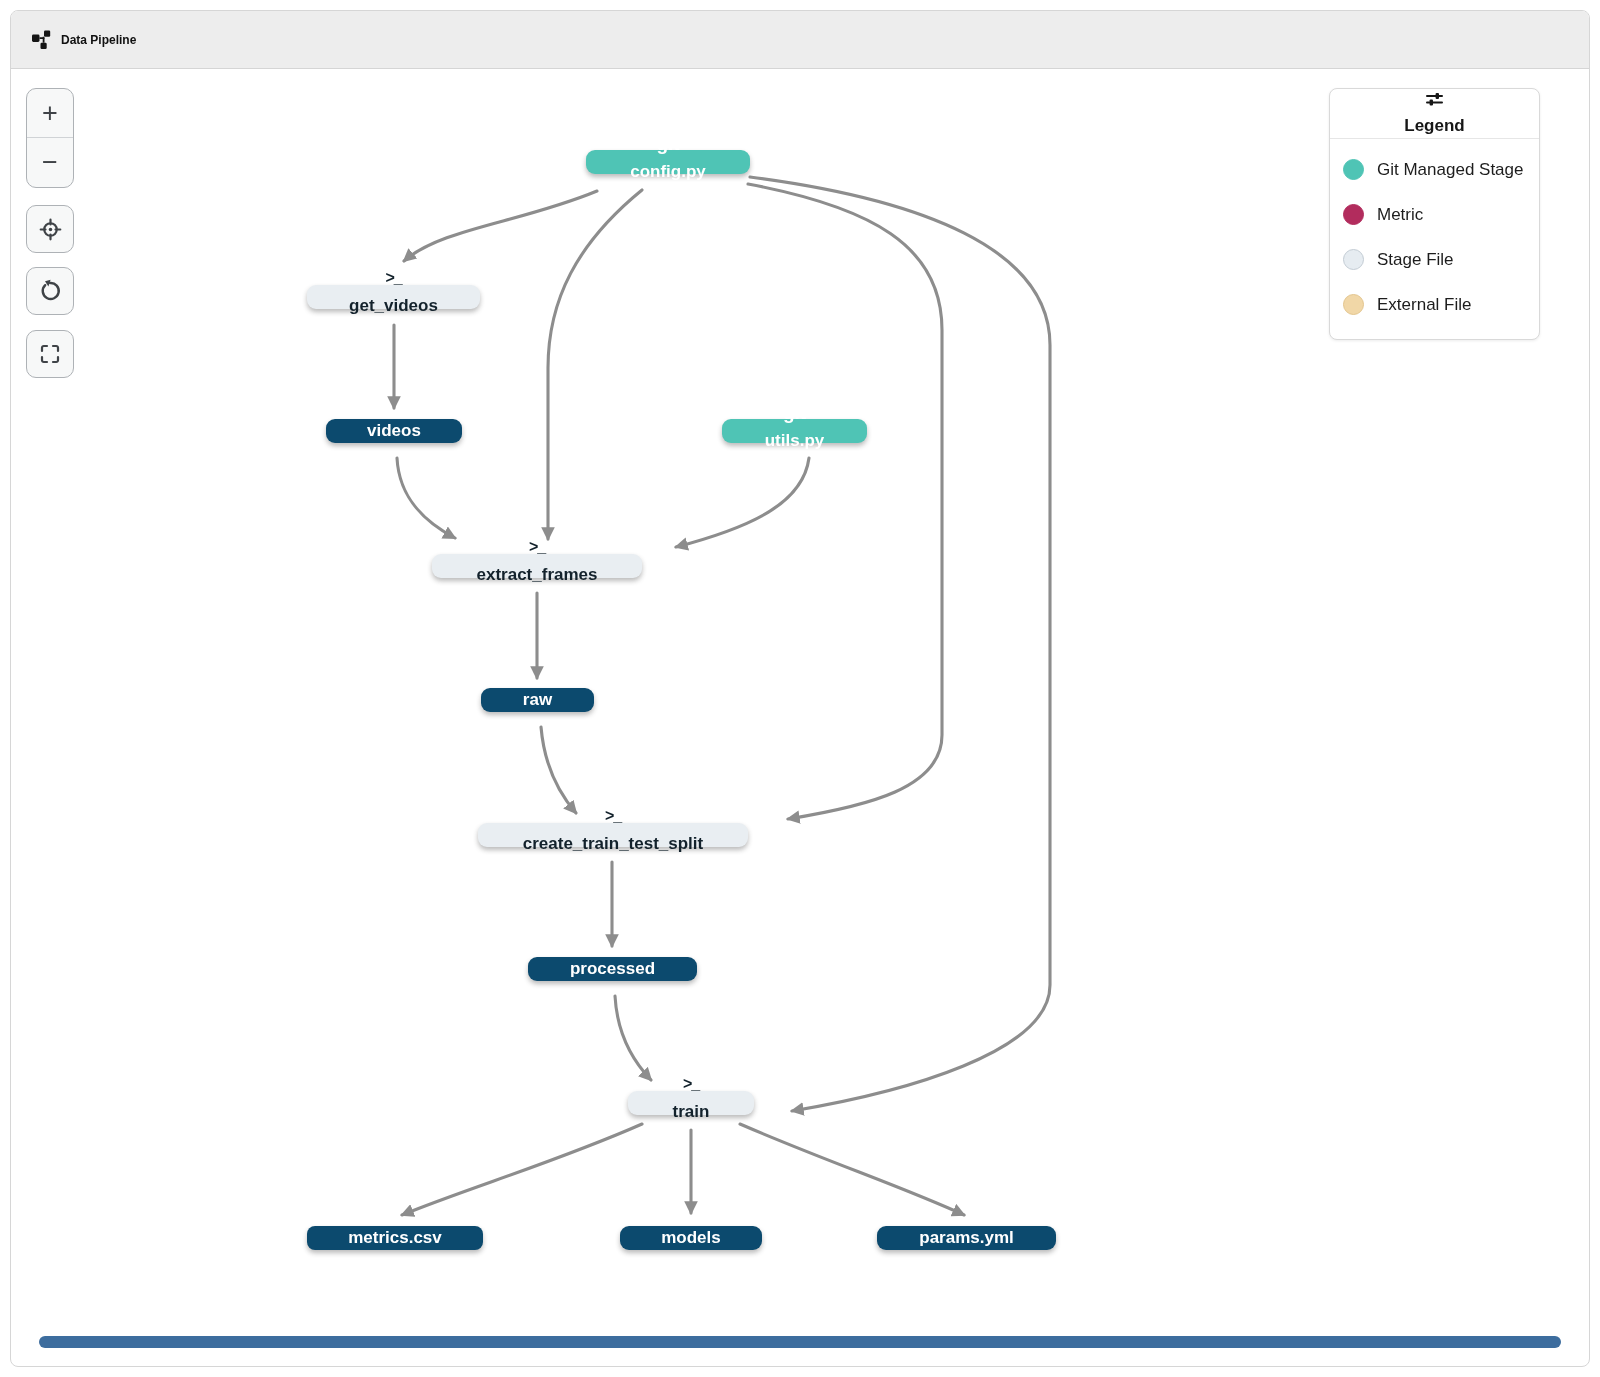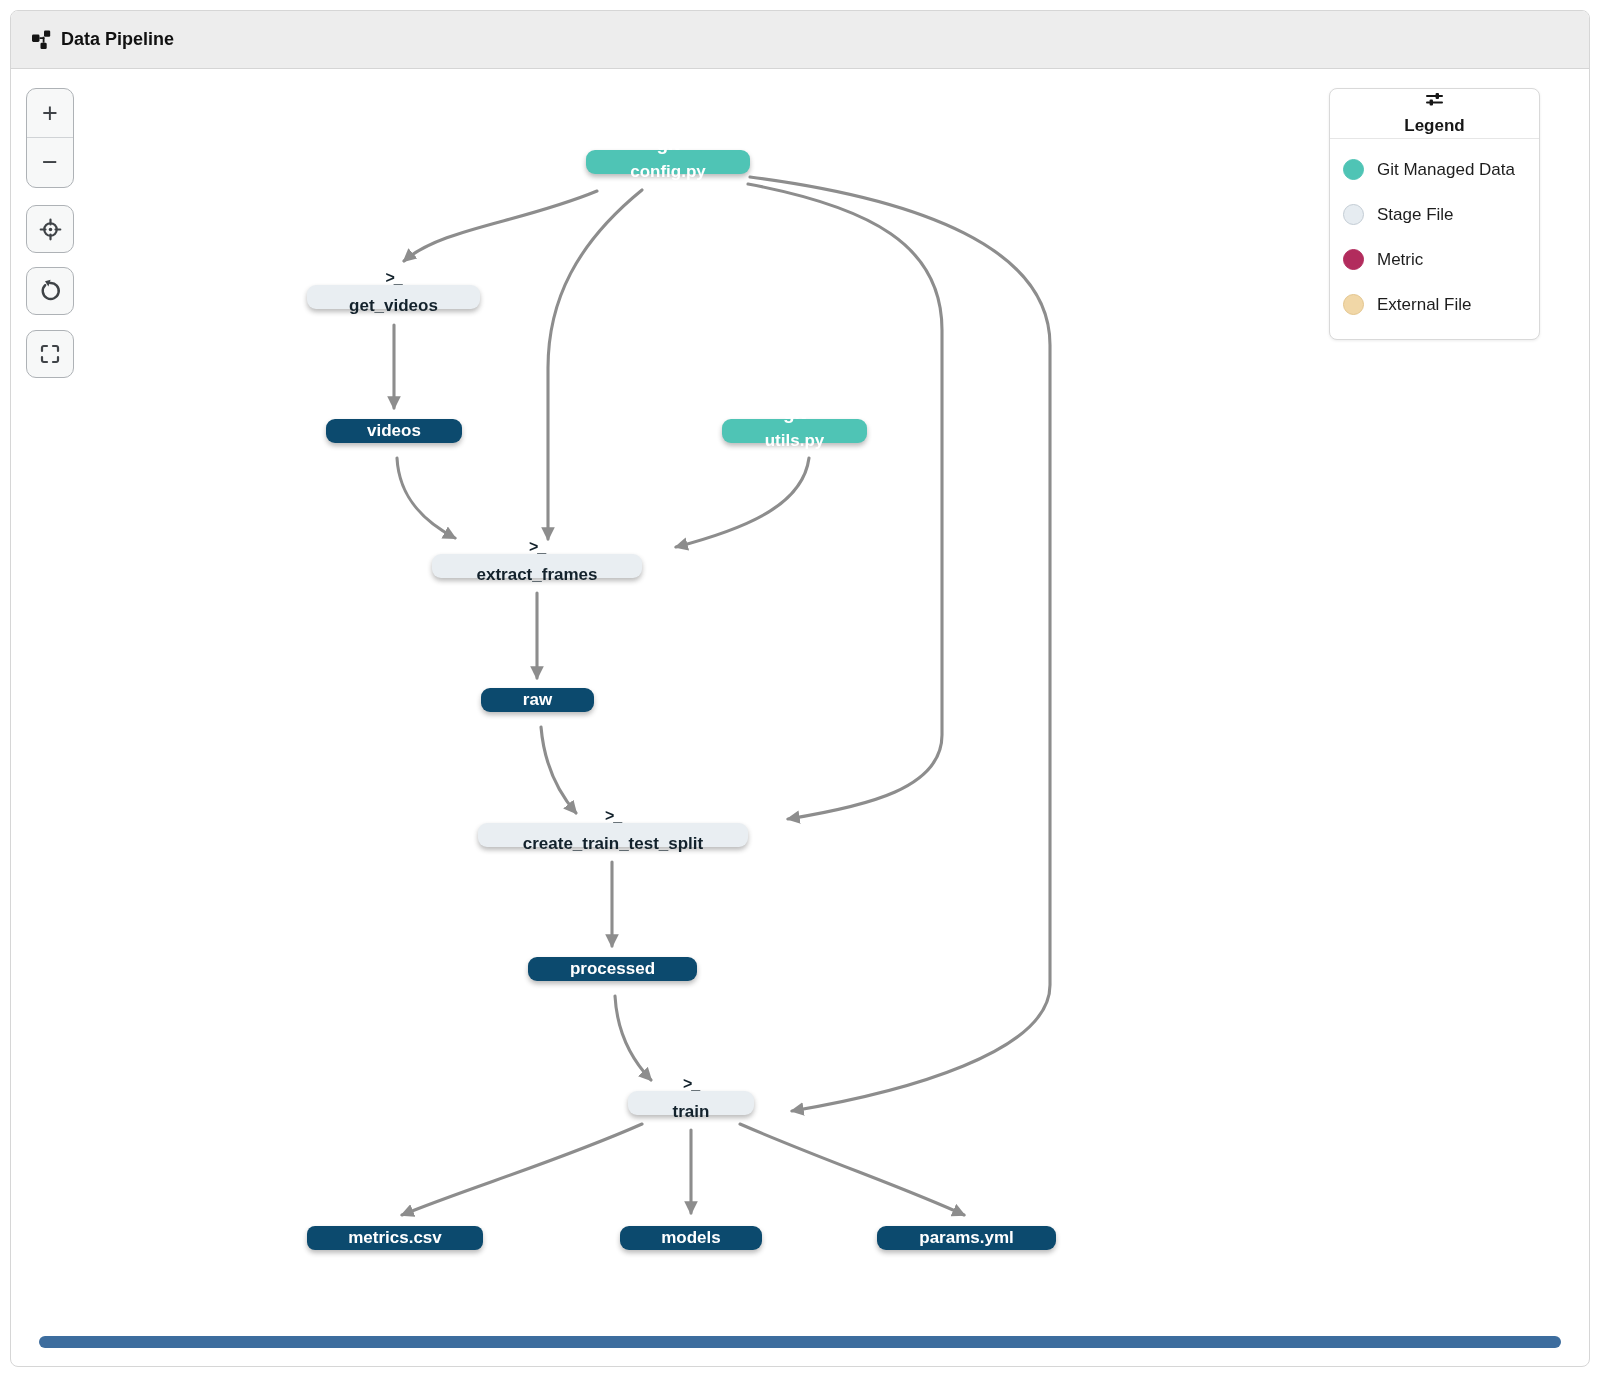--- a/index.html
+++ b/index.html
@@ -3,21 +3,21 @@
 <meta charset="utf-8">
 <style>
   * { margin:0; padding:0; box-sizing:border-box; }
   html,body { width:1600px; height:1377px; background:#fff; overflow:hidden;
     font-family:"Liberation Sans","DejaVu Sans",sans-serif; }
 
   .panel { position:absolute; left:10px; top:10px; width:1580px; height:1357px;
     background:#fff; border:1px solid #d6d6d6; border-radius:8px; overflow:hidden; }
   .panel-header { height:58px; background:#ededed; border-bottom:1px solid #d5d5d5;
     display:flex; align-items:center; padding-left:20px; gap:9px; }
-  .panel-title { font-size:18px; font-weight:700; color:#111; }
+  .panel-title { font-size:12px; font-weight:700; color:#111; }
 
   .canvas { position:absolute; left:0; top:0; width:1600px; height:1377px; }
   svg.edges { position:absolute; left:0; top:0; width:1600px; height:1377px; pointer-events:none; }
 
   
   .ctrl { position:absolute; width:48px; background:#f7f8f8; border:1px solid #aeb2b6;
     border-radius:10px; display:flex; flex-direction:column; align-items:center;
     justify-content:center; color:#3f4347; cursor:pointer; }
   .ctrl-zoom { left:26px; top:88px; height:100px; padding:0; }
   .ctrl-zoom .half { width:100%; height:50px; display:flex; align-items:center;
@@ -257,28 +257,28 @@
           <line x1="2" y1="11.5" x2="17" y2="11.5"></line>
       </g>
       <rect x="10.6" y="2" width="3.4" height="6" rx="1.1" fill="#161616"></rect>
       <rect x="4.6" y="8.5" width="3.4" height="6" rx="1.1" fill="#161616"></rect>
     </svg>
     <span>Legend</span>
   </div>
   <div class="legend-items" id="legendItems">
       <div class="legend-item">
         <span class="legend-dot" style="background: rgb(79, 196, 181); border: 1px solid rgb(79, 196, 181);"></span>
-        <span class="legend-label">Git Managed Data</span>
+        <span class="legend-label">Git Managed Stage</span>
+      </div>
+      <div class="legend-item">
+        <span class="legend-dot" style="background: rgb(178, 44, 93); border: 1px solid rgb(178, 44, 93);"></span>
+        <span class="legend-label">Metric</span>
       </div>
       <div class="legend-item">
         <span class="legend-dot" style="background: rgb(230, 236, 241); border: 1px solid rgb(195, 204, 212);"></span>
         <span class="legend-label">Stage File</span>
       </div>
       <div class="legend-item">
-        <span class="legend-dot" style="background: rgb(178, 44, 93); border: 1px solid rgb(178, 44, 93);"></span>
-        <span class="legend-label">Metric</span>
-      </div>
-      <div class="legend-item">
         <span class="legend-dot" style="background: rgb(241, 215, 167); border: 1px solid rgb(227, 197, 142);"></span>
         <span class="legend-label">External File</span>
       </div>
     </div>
 </div>
 
 </body></html>

